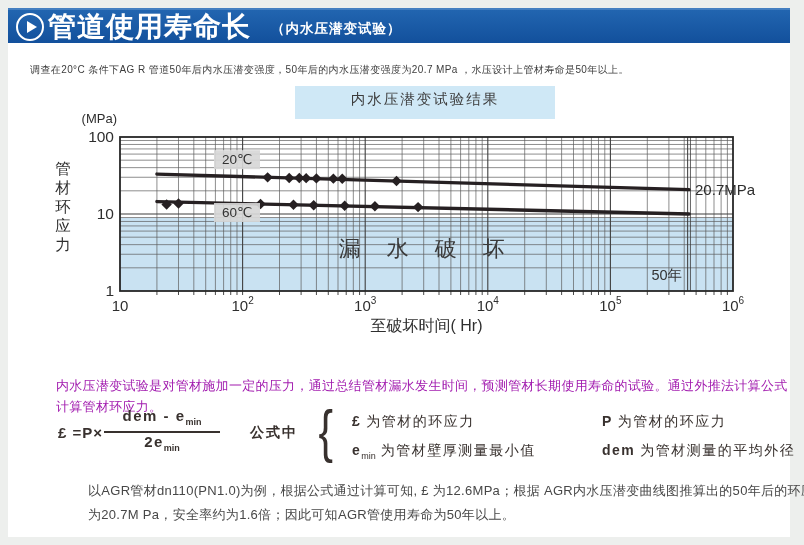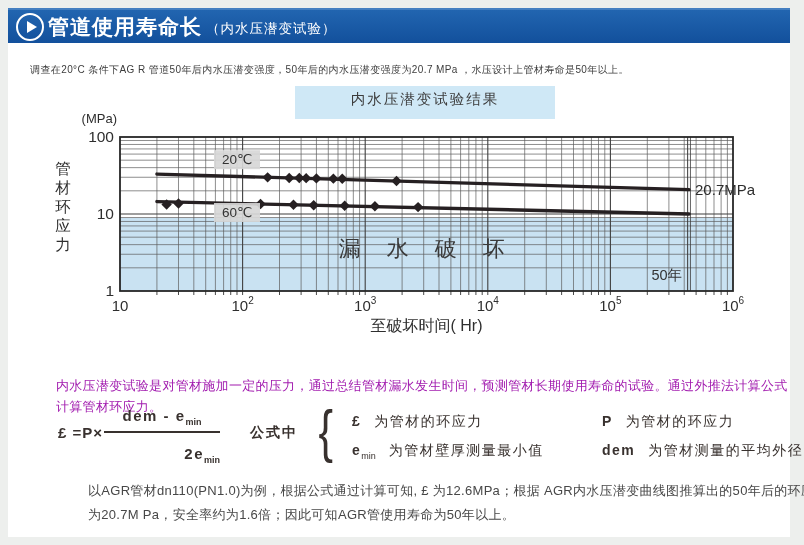--- a/index.html
+++ b/index.html
@@ -18,47 +18,47 @@
     display:flex;align-items:center;color:#fff;
   }
   .play{
     width:24px;height:24px;border:2px solid #fff;border-radius:50%;
     margin-left:8px;display:flex;align-items:center;justify-content:center;flex:0 0 auto;
   }
   .play .tri{
     width:0;height:0;margin-left:3px;
     border-left:10px solid #fff;border-top:6px solid transparent;border-bottom:6px solid transparent;
   }
-  .htitle{font-size:21px;font-weight:bold;margin-left:4px;letter-spacing:1px;}
-  .hsub{font-size:13.5px;font-weight:normal;margin-left:4px;margin-top:4px;letter-spacing:1px;}
+  .htitle{font-size:28px;font-weight:bold;margin-left:4px;letter-spacing:1px;}
+  .hsub{font-size:13.5px;font-weight:bold;margin-left:20px;margin-top:4px;letter-spacing:1px;}
   
   .intro{position:absolute;left:30px;top:53px;width:756px;font-size:10px;color:#3c3c3c;letter-spacing:.4px;}
   
   .chart-title-box{
     position:absolute;left:295px;top:86px;width:260px;height:33px;
     background:#cfe8f6;color:#3c3c3c;font-size:14.5px;letter-spacing:2px;
     text-align:center;line-height:26px;
   }
   .chart-host{position:absolute;left:0;top:110px;width:804px;height:235px;}
   
   .explain{position:absolute;left:56px;top:363px;width:738px;font-size:13px;line-height:1.6;color:#a21caf;letter-spacing:.3px;}
   
   .f-lhs{position:absolute;left:58px;top:424px;font-size:15px;font-weight:600;color:#38312e;letter-spacing:1px;}
   .frac{position:absolute;left:104px;top:407px;width:116px;text-align:center;color:#38312e;font-weight:600;}
   .frac .num{display:block;font-size:15px;padding:0 6px 4px 6px;border-bottom:2px solid #38312e;letter-spacing:1.5px;}
-  .frac .den{display:block;font-size:15px;padding-top:12px;letter-spacing:1.5px;text-align:right;}
+  .frac .den{display:block;font-size:15px;padding-top:0;letter-spacing:1.5px;}
   .f-label{position:absolute;left:250px;top:424px;font-size:14px;color:#38312e;letter-spacing:2px;font-weight:bold;}
   .f-brace{position:absolute;left:316px;top:403px;font-size:58px;line-height:56px;font-weight:300;color:#38312e;transform:scaleX(.75);}
   .flegend{
     position:absolute;left:352px;top:413px;
     display:grid;grid-template-columns:250px auto;row-gap:10px;
     font-size:14px;color:#38312e;letter-spacing:1.5px;
   }
   .fitem b{font-weight:600;}
-  .fitem .ftext{margin-left:13px;}
+  .fitem .ftext{margin-left:5px;}
   sub{font-size:9px;letter-spacing:0;}
   
   .conclusion{position:absolute;left:40px;top:466px;width:748px;font-size:13px;line-height:1.85;color:#474747;letter-spacing:.3px;margin-left:48px;}
 </style>
 </head>
 <body>
 
 <div class="panel"></div>
 
 <header class="header">

